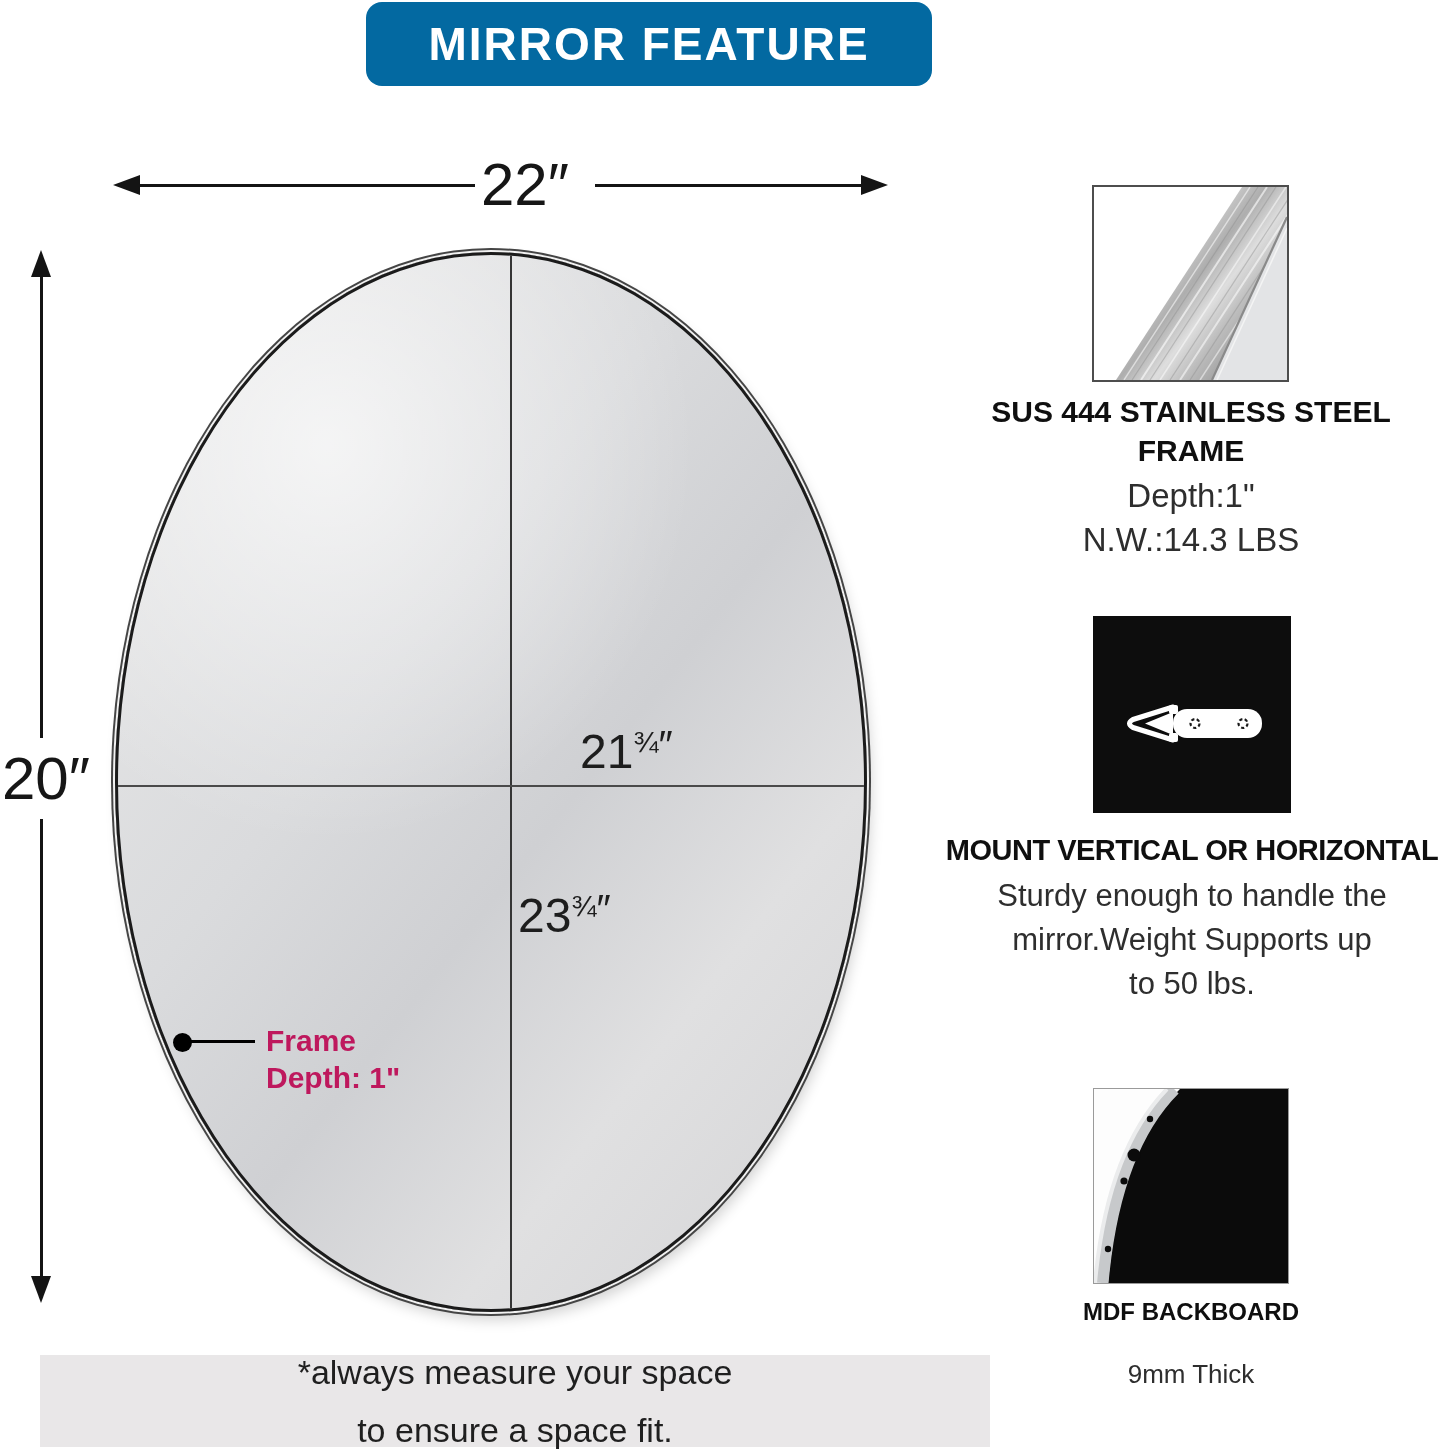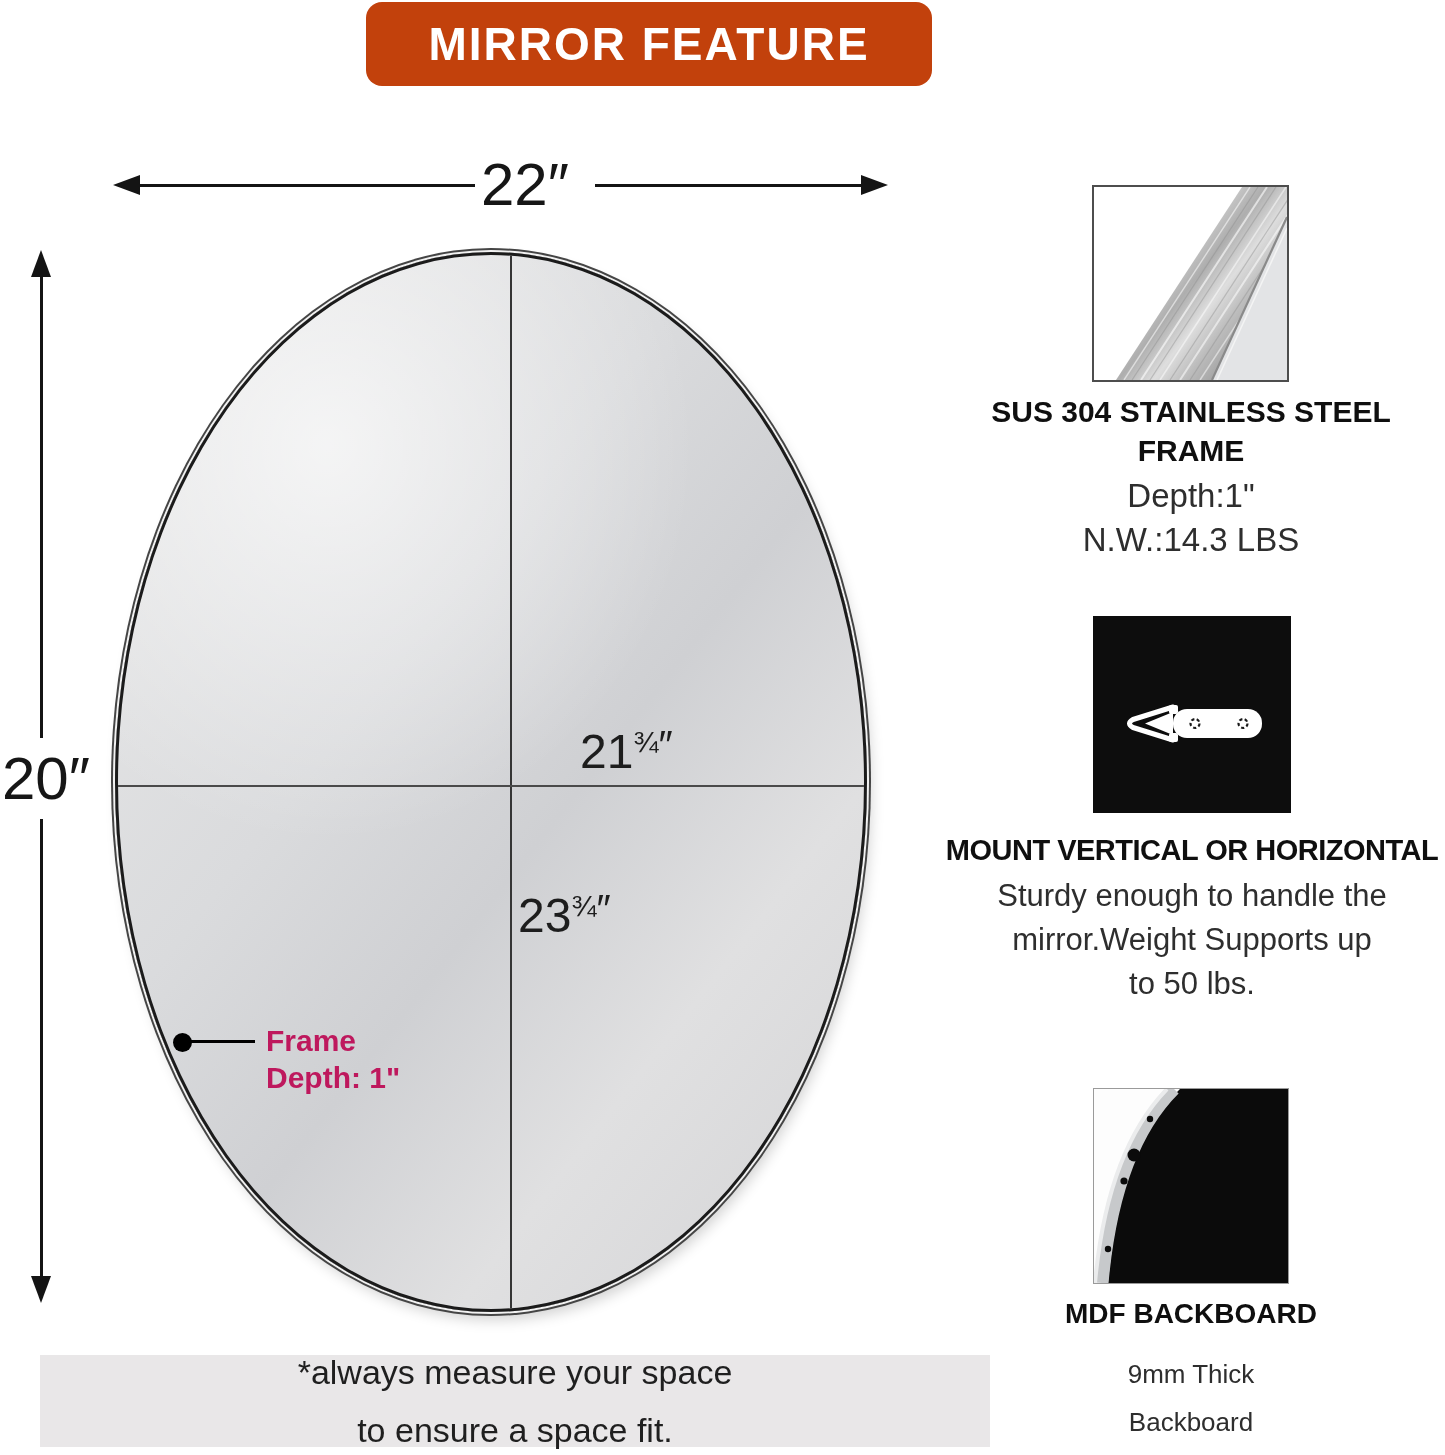--- a/index.html
+++ b/index.html
@@ -53,40 +53,40 @@
   .callout-text span{display:block;}
 
   
   .feature-img{box-sizing:border-box;}
   .img-steel{left:1092px;top:185px;width:197px;height:197px;border:2px solid #4d4d4d;}
   .img-mount{left:1093px;top:616px;width:198px;height:197px;background:#0d0d0d;}
   .img-board{left:1093px;top:1088px;width:196px;height:196px;border:1px solid #9a9a9a;}
   .feature-title{font-weight:bold;color:#0f0f0f;text-align:center;}
   .ft-1{left:991px;top:392px;width:400px;font-size:30px;line-height:39px;}
   .ft-2{left:925px;top:834px;width:534px;font-size:29px;letter-spacing:-0.5px;white-space:nowrap;}
-  .ft-3{left:991px;top:1298px;width:400px;font-size:28px;}
+  .ft-3{left:991px;top:1298px;width:400px;font-size:24px;}
   .feature-body{color:#2e2e2e;text-align:center;}
   .fb-1{left:991px;top:474px;width:400px;font-size:33px;line-height:44px;}
   .fb-2{left:932px;top:874px;width:520px;font-size:31px;line-height:44px;}
   .fb-3{left:991px;top:1350px;width:400px;font-size:26px;line-height:48px;}
   .feature-body span{display:block;}
 
   
   .note-bar{
     left:40px;top:1355px;width:950px;height:92px;background:#e9e7e8;
     display:flex;flex-direction:column;align-items:center;justify-content:center;
   }
   .note-bar span{display:block;font-size:34px;line-height:40px;color:#1f1f1f;text-align:center;}
 </style>
 </head>
 <body>
 
 <div class="canvas">
 
-  <div class="abs title-banner" style="background: #c2410c;">
+  <div class="abs title-banner" style="background: #0369a1;">
     <span style="color: rgb(255, 255, 255);">MIRROR FEATURE</span>
   </div>
 
   <div class="abs ah ah-left" style="left:113px;top:175px;"></div>
   <div class="abs dim-line-h" style="left:136px;top:184px;width:339px;"></div>
   <div class="abs dim-label" style="left:455px;top:150px;width:140px;">22″</div>
   <div class="abs dim-line-h" style="left:595px;top:184px;width:266px;"></div>
   <div class="abs ah ah-right" style="left:861px;top:175px;"></div>
 
   <div class="abs ah ah-up" style="left:31px;top:250px;"></div>
@@ -138,21 +138,21 @@
         <line x1="66" y1="193" x2="192" y2="0" stroke="#ffffff" stroke-opacity="0.5" stroke-width="1.6"></line>
         <line x1="76" y1="193" x2="202" y2="0" stroke="#909090" stroke-opacity="0.45" stroke-width="1.2"></line>
         <line x1="86" y1="193" x2="212" y2="0" stroke="#ffffff" stroke-opacity="0.55" stroke-width="2"></line>
         <line x1="96" y1="193" x2="222" y2="0" stroke="#8c8c8c" stroke-opacity="0.4" stroke-width="1.2"></line>
         <line x1="106" y1="193" x2="232" y2="0" stroke="#ffffff" stroke-opacity="0.5" stroke-width="1.5"></line>
       </g>
       <line x1="118" y1="193" x2="193" y2="30" stroke="#8a8a8a" stroke-width="2.2"></line>
       <line x1="123" y1="193" x2="193" y2="41" stroke="#f4f4f4" stroke-width="1.5"></line>
     </svg>
   </div>
-  <div class="abs feature-title ft-1">SUS 304 STAINLESS STEEL FRAME</div>
+  <div class="abs feature-title ft-1">SUS 444 STAINLESS STEEL FRAME</div>
   <div class="abs feature-body fb-1">
     <span>Depth:1"</span>
     <span>N.W.:14.3 LBS</span>
   </div>
 
   <div class="abs feature-img img-mount">
     <svg width="198" height="197" viewBox="0 0 198 197">
       <rect width="198" height="197" fill="#0d0d0d"></rect>
       <path d="M 80 91 L 40 103.5 Q 33 107.5 40 111.5 L 80 124" fill="none" stroke="#ffffff" stroke-width="5" stroke-linejoin="round" stroke-linecap="round"></path>
       <polygon points="52,107.5 80,96 80,119" fill="#ffffff"></polygon>
@@ -178,21 +178,20 @@
       <path d="M 73 0 Q 13 62 1 194" stroke="#ebeced" stroke-width="4" fill="none"></path>
       <circle cx="56" cy="30" r="3.2" fill="#0b0b0b"></circle>
       <circle cx="40" cy="66" r="6.5" fill="#0b0b0b"></circle>
       <circle cx="30" cy="92" r="3.6" fill="#0b0b0b"></circle>
       <circle cx="14" cy="160" r="3.2" fill="#0b0b0b"></circle>
     </svg>
   </div>
   <div class="abs feature-title ft-3">MDF BACKBOARD</div>
   <div class="abs feature-body fb-3">
     <span>9mm Thick</span>
-    <span>Backboard</span>
   </div>
 
   <div class="abs note-bar" style="background: rgb(233, 231, 232); gap: 18px;">
     <span>*always measure your space</span>
     <span>to ensure a space fit.</span>
   </div>
 
 </div>
 
 </body></html>

